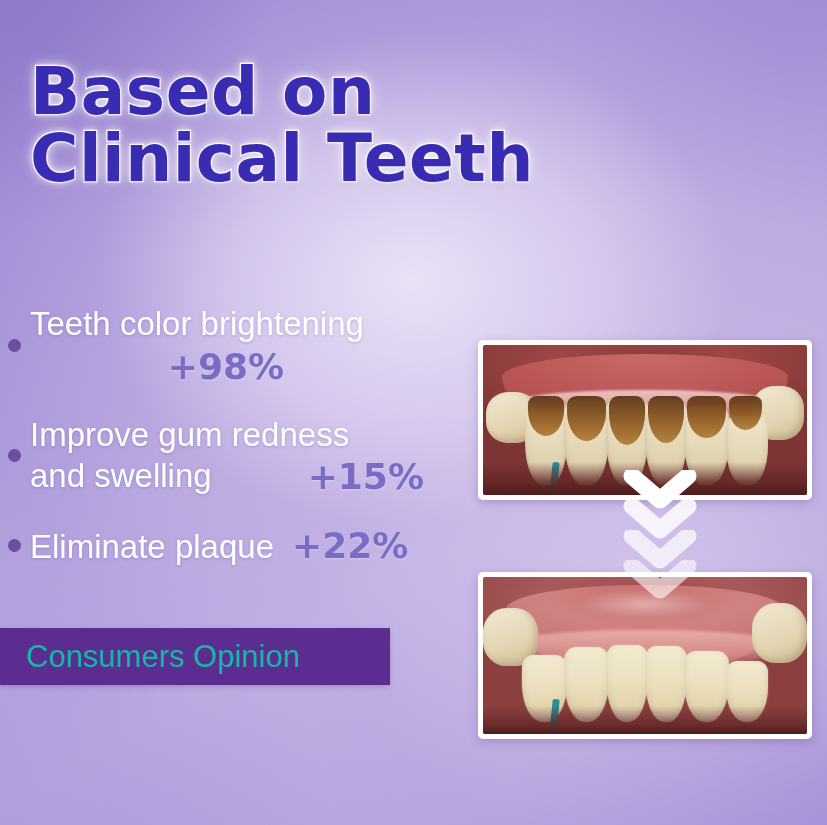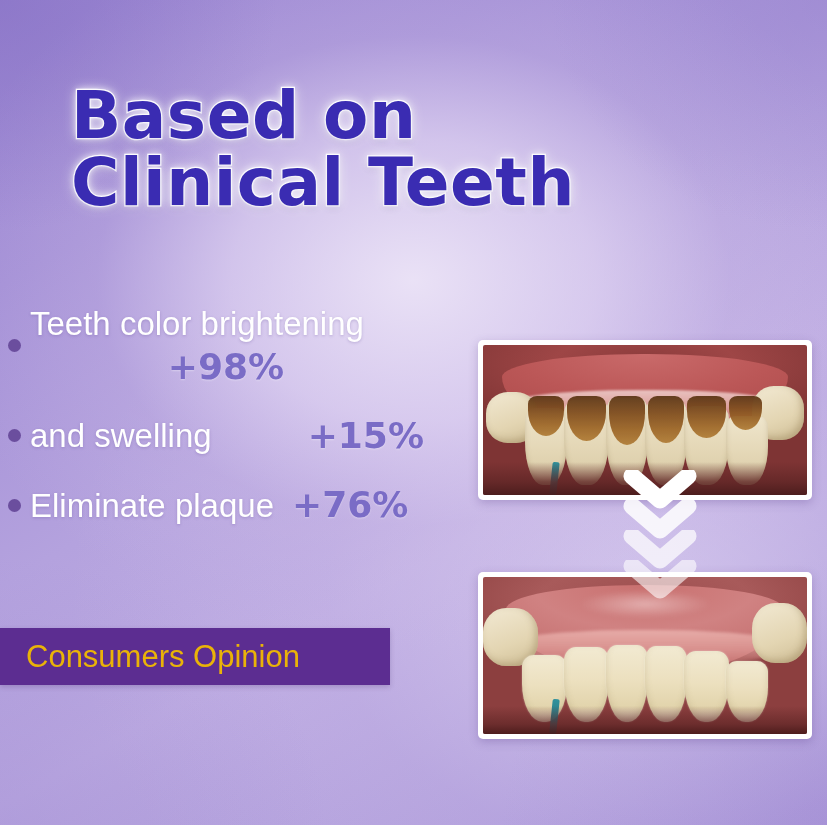--- a/index.html
+++ b/index.html
@@ -31,24 +31,23 @@
       radial-gradient(ellipse 48% 40% at 0% 0%, rgba(125,103,190,0.42) 0%, rgba(125,103,190,0) 70%),
       radial-gradient(ellipse 48% 40% at 100% 0%, rgba(132,110,196,0.30) 0%, rgba(132,110,196,0) 70%),
       radial-gradient(ellipse 55% 45% at 0% 100%, rgba(140,119,200,0.26) 0%, rgba(140,119,200,0) 72%),
       radial-gradient(ellipse 55% 45% at 100% 100%, rgba(140,119,200,0.22) 0%, rgba(140,119,200,0) 72%);
   }
 
   
   .headline {
     position: absolute;
     left: 30px;
-    top: 84px;
+    top: 60px;
     z-index: 3;
     line-height: 0.98;
-    margin-left: 41px;
   }
   .headline-line {
     font-family: "DejaVu Sans", sans-serif;
     font-weight: 700;
     font-size: 66px;
     letter-spacing: 0.5px;
     color: #3a2cb2;
     -webkit-text-stroke: 2.5px #ffffff;
     paint-order: stroke fill;
     text-shadow:
@@ -119,21 +118,21 @@
     background: #5c2d91;
     display: flex;
     align-items: center;
     z-index: 3;
     box-shadow: 0 2px 5px rgba(60,30,100,0.22);
   }
   .opinion-banner-label {
     font-family: "Liberation Sans", sans-serif;
     font-weight: 400;
     font-size: 31px;
-    color: #eab308;
+    color: #14b8a6;
     padding-left: 26px;
   }
 
   .opinion-note {
     position: absolute;
     left: 22px;
     top: 702px;
     z-index: 3;
     font-family: "Liberation Sans", sans-serif;
     font-weight: 400;
@@ -284,33 +283,34 @@
       <span class="bullet-dot"></span>
       <div class="benefit-body">
         <div class="benefit-text">Teeth color brightening</div>
         <span class="benefit-pct">+98%</span>
       </div>
     </div>
 
     <div class="benefit b2">
       <span class="bullet-dot"></span>
       <div class="benefit-body">
+        <div class="benefit-text">Improve gum redness</div>
         <div class="line2">
           <span class="benefit-text">and swelling</span>
           <span class="benefit-pct">+15%</span>
         </div>
       </div>
     </div>
 
     <div class="benefit b3">
       <span class="bullet-dot"></span>
       <div class="benefit-body">
         <div class="benefit-row">
           <span class="benefit-text">Eliminate plaque</span>
-          <span class="benefit-pct">+76%</span>
+          <span class="benefit-pct">+22%</span>
         </div>
       </div>
     </div>
 
   </div>
 
   <div class="opinion-banner">
     <span class="opinion-banner-label">Consumers Opinion</span>
   </div>
 

